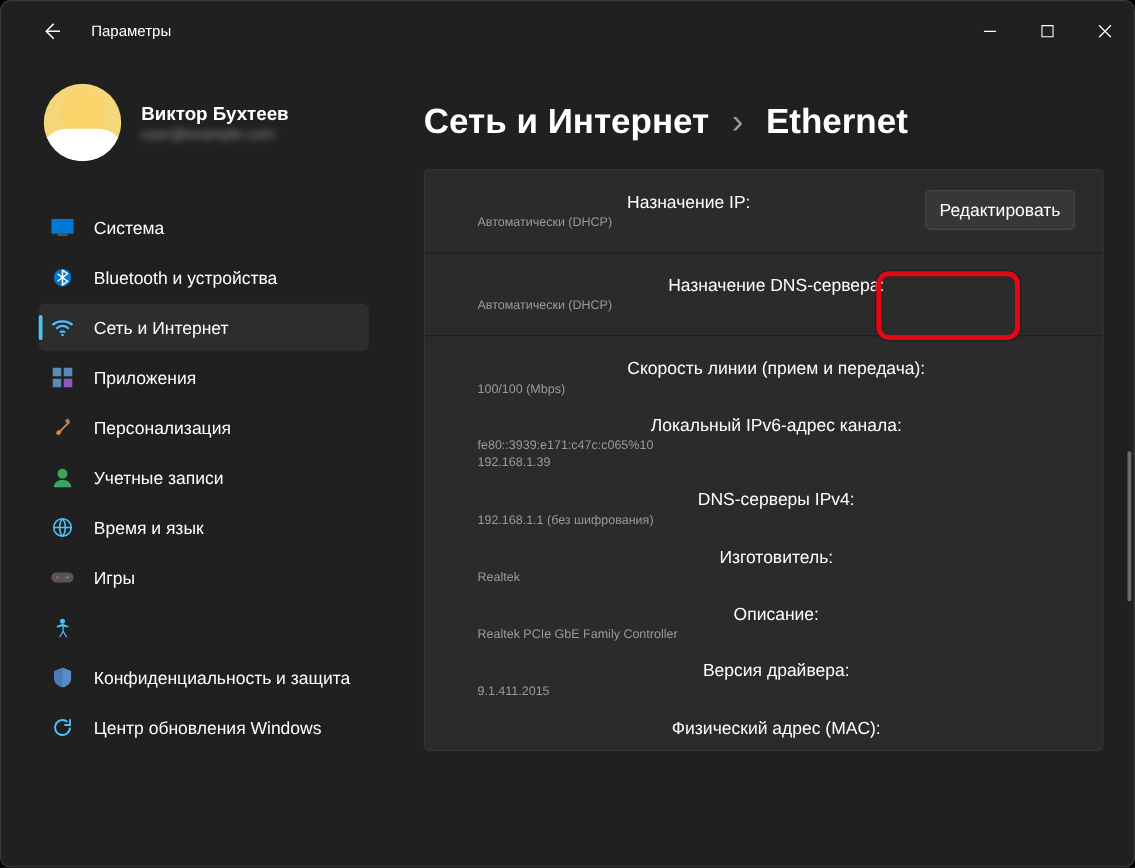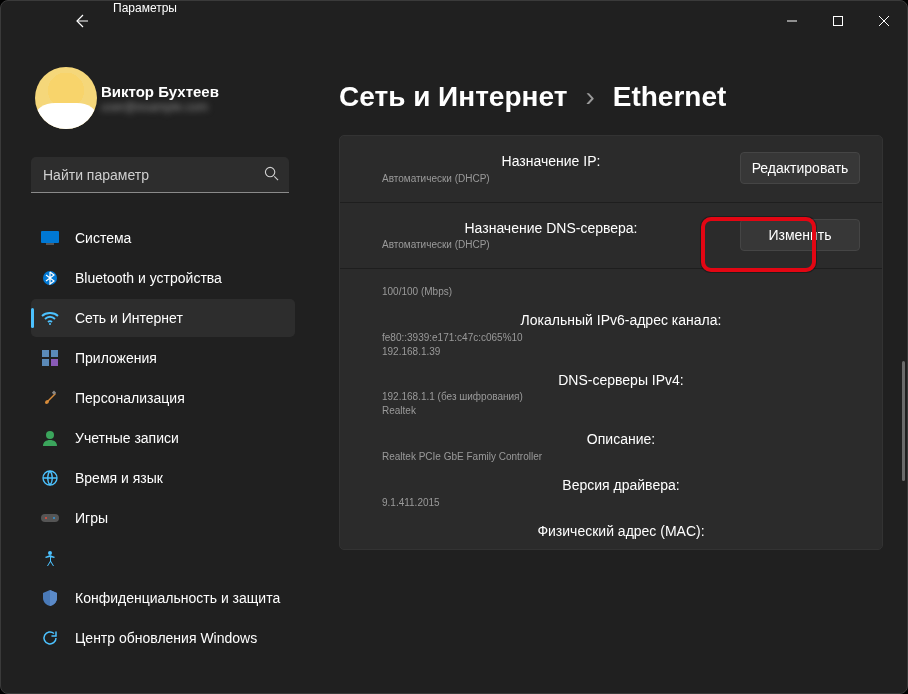--- a/index.html
+++ b/index.html
@@ -16,24 +16,23 @@
     border: 1px solid #3a3a3a;
     border-radius: 8px;
     position: relative;
     overflow: hidden;
     display: flex;
     flex-direction: column;
   }
   .titlebar {
     height: 48px;
     display: flex;
-    align-items: flex-start;
+    align-items: center;
     padding-left: 20px;
     flex-shrink: 0;
-    margin-left: 40px;
   }
   .back-btn {
     width: 40px; height: 40px;
     display: flex; align-items: center; justify-content: center;
     cursor: pointer;
     border-radius: 4px;
   }
   .back-btn svg { width: 16px; height: 16px; fill: #fff; }
   .title-text { margin-left: 12px; font-size: 12px; color: #fff; }
   .win-controls {
@@ -55,21 +54,21 @@
     width: 310px;
     flex-shrink: 0;
     padding: 0 6px 0 0;
     overflow: hidden;
     display: flex;
     flex-direction: column;
   }
   .profile {
     display: flex;
     align-items: center;
-    gap: 4px;
+    gap: 16px;
     padding: 18px 0 18px 34px;
   }
   .avatar {
     width: 62px; height: 62px; border-radius: 50%;
     background: radial-gradient(circle at 50% 40%, #f5d77a 0 34%, #f5d77a 34%), #3b8ed8;
     position: relative;
     overflow: hidden;
     flex-shrink: 0;
   }
   .avatar::before{
@@ -251,29 +250,20 @@
   <div class="body">
     <div class="sidebar">
       <div class="profile">
         <div class="avatar"></div>
         <div class="profile-meta">
           <div class="profile-name">Виктор Бухтеев</div>
           <div class="profile-email">user@example.com</div>
         </div>
       </div>
 
-      <div class="search">
-        <input type="text" placeholder="Найти параметр" style="">
-        <span class="mag">
-          <svg width="15" height="15" viewBox="0 0 16 16" fill="none" stroke="#cfcfcf" stroke-width="1.2">
-              <circle cx="6.5" cy="6.5" r="5"></circle>
-              <path d="M11 11l4 4"></path>
-            </svg>
-        </span>
-      </div>
 
       <div class="nav">
         <div class="nav-item">
           <span class="nav-icon">
               <svg width="18" height="14" viewBox="0 0 18 14">
                 <rect x="0" y="0" width="18" height="12" rx="1" fill="#0078d4"></rect>
                 <rect x="5" y="12" width="8" height="2" fill="#555"></rect>
               </svg>
             </span>
           <span>Система</span>
@@ -391,31 +381,32 @@
               <div class="sec-value">Автоматически (DHCP)</div>
             </div>
             <button class="btn">Редактировать</button>
           </div>
 
           <div class="card-section" style="position:relative;">
             <div class="sec-text">
               <div class="sec-label">Назначение DNS-сервера:</div>
               <div class="sec-value">Автоматически (DHCP)</div>
             </div>
-            <button class="btn">Изменить</button>
           </div>
 
           <div class="card-section prop-row" style="align-items:flex-start; padding-bottom:8px;">
             <div class="sec-text">
+              <div class="sec-label">Скорость линии (прием и передача):</div>
               <div class="sec-value">100/100 (Mbps)</div>
               <div class="sec-label">Локальный IPv6-адрес канала:</div>
               <div class="sec-value">fe80::3939:e171:c47c:c065%10</div>
               <div class="sec-value">192.168.1.39</div>
               <div class="sec-label">DNS-серверы IPv4:</div>
               <div class="sec-value">192.168.1.1 (без шифрования)</div>
+              <div class="sec-label">Изготовитель:</div>
               <div class="sec-value">Realtek</div>
               <div class="sec-label">Описание:</div>
               <div class="sec-value">Realtek PCIe GbE Family Controller</div>
               <div class="sec-label">Версия драйвера:</div>
               <div class="sec-value">9.1.411.2015</div>
               <div class="sec-label">Физический адрес (MAC):</div>
             </div>
           </div>
 
         </div>

